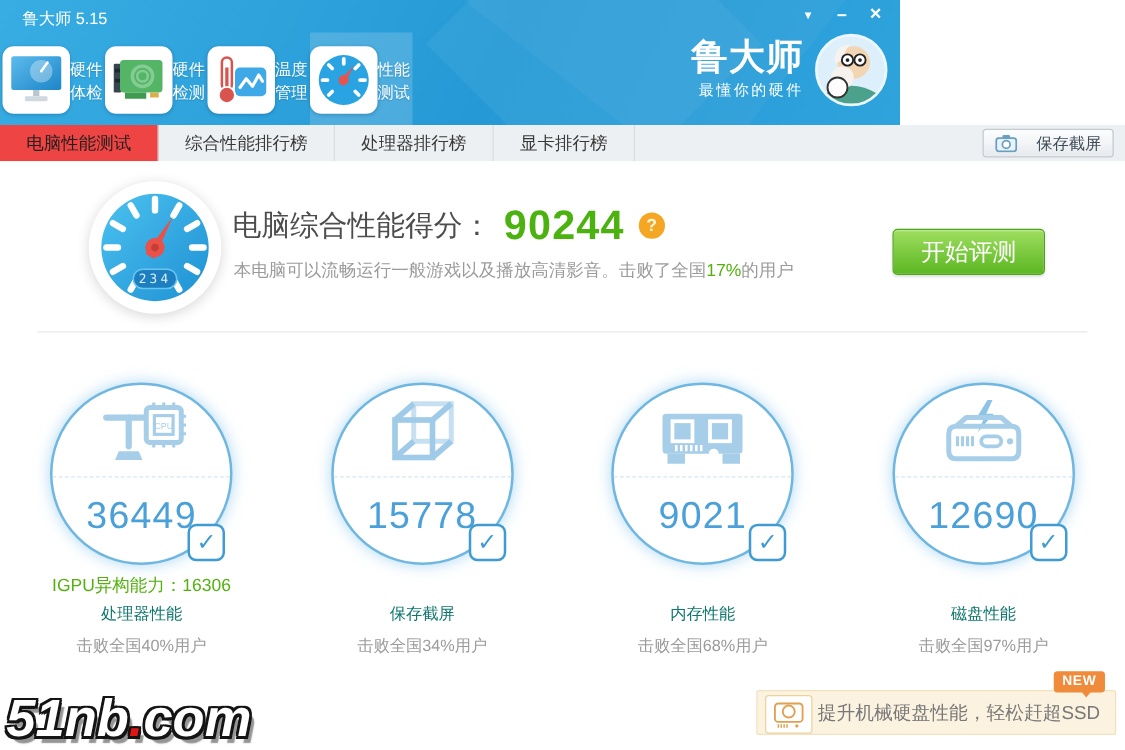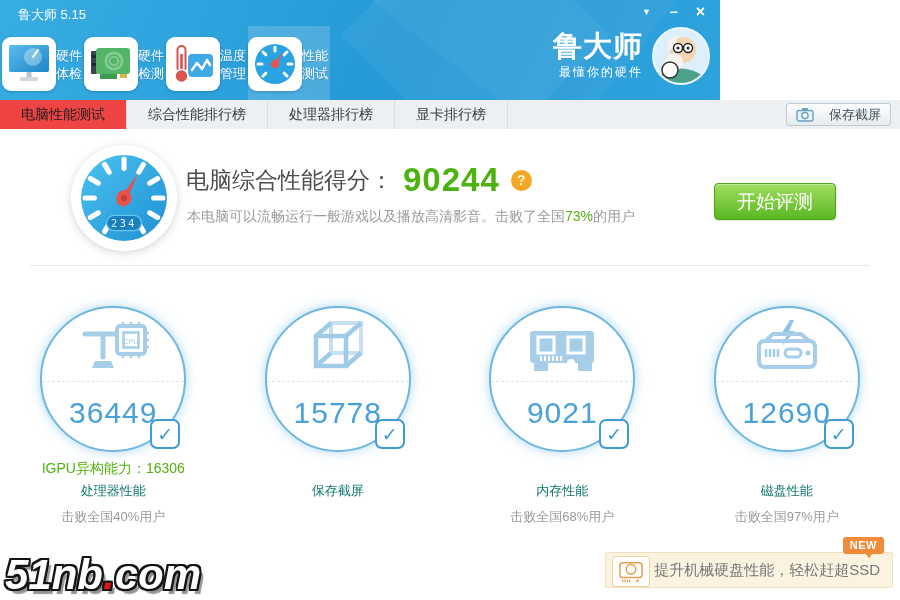--- a/index.html
+++ b/index.html
@@ -255,21 +255,21 @@
     </svg>
   </div>
 
   <div class="score-line">
     <span class="score-title">电脑综合性能得分：</span>
     <span class="score-value">90244</span>
     <span class="help-icon">?</span>
   </div>
 
   <div class="score-subtitle">
-    <span>本电脑可以流畅运行一般游戏以及播放高清影音。击败了全国</span><span class="pct">73%</span><span>的用户</span>
+    <span>本电脑可以流畅运行一般游戏以及播放高清影音。击败了全国</span><span class="pct">17%</span><span>的用户</span>
   </div>
 
   <div class="start-btn">开始评测</div>
 
   <div class="divider"></div>
 
   <div class="cards">
 
     <div class="card">
       <div class="circle">
@@ -316,20 +316,21 @@
               <line x1="14" y1="47" x2="29" y2="34"></line>
                 <line x1="44" y1="47" x2="59" y2="34"></line>
             </g>
           </svg>
         </div>
         <div class="circle-score">15778</div>
         <div class="check-badge">✓</div>
       </div>
       <div class="card-extra"></div>
       <div class="card-title">保存截屏</div>
+      <div class="card-sub">击败全国34%用户</div>
     </div>
 
     <div class="card">
       <div class="circle">
         <div class="circle-top">
           <svg width="72" height="52" viewBox="0 0 72 52">
             <rect x="4" y="6" width="64" height="32" rx="3" fill="#a6cee9"></rect>
             <rect x="12" y="12" width="16" height="16" fill="none" stroke="#fff" stroke-width="3"></rect>
             <rect x="42" y="12" width="16" height="16" fill="none" stroke="#fff" stroke-width="3"></rect>
             <g stroke="#fff" stroke-width="2">

